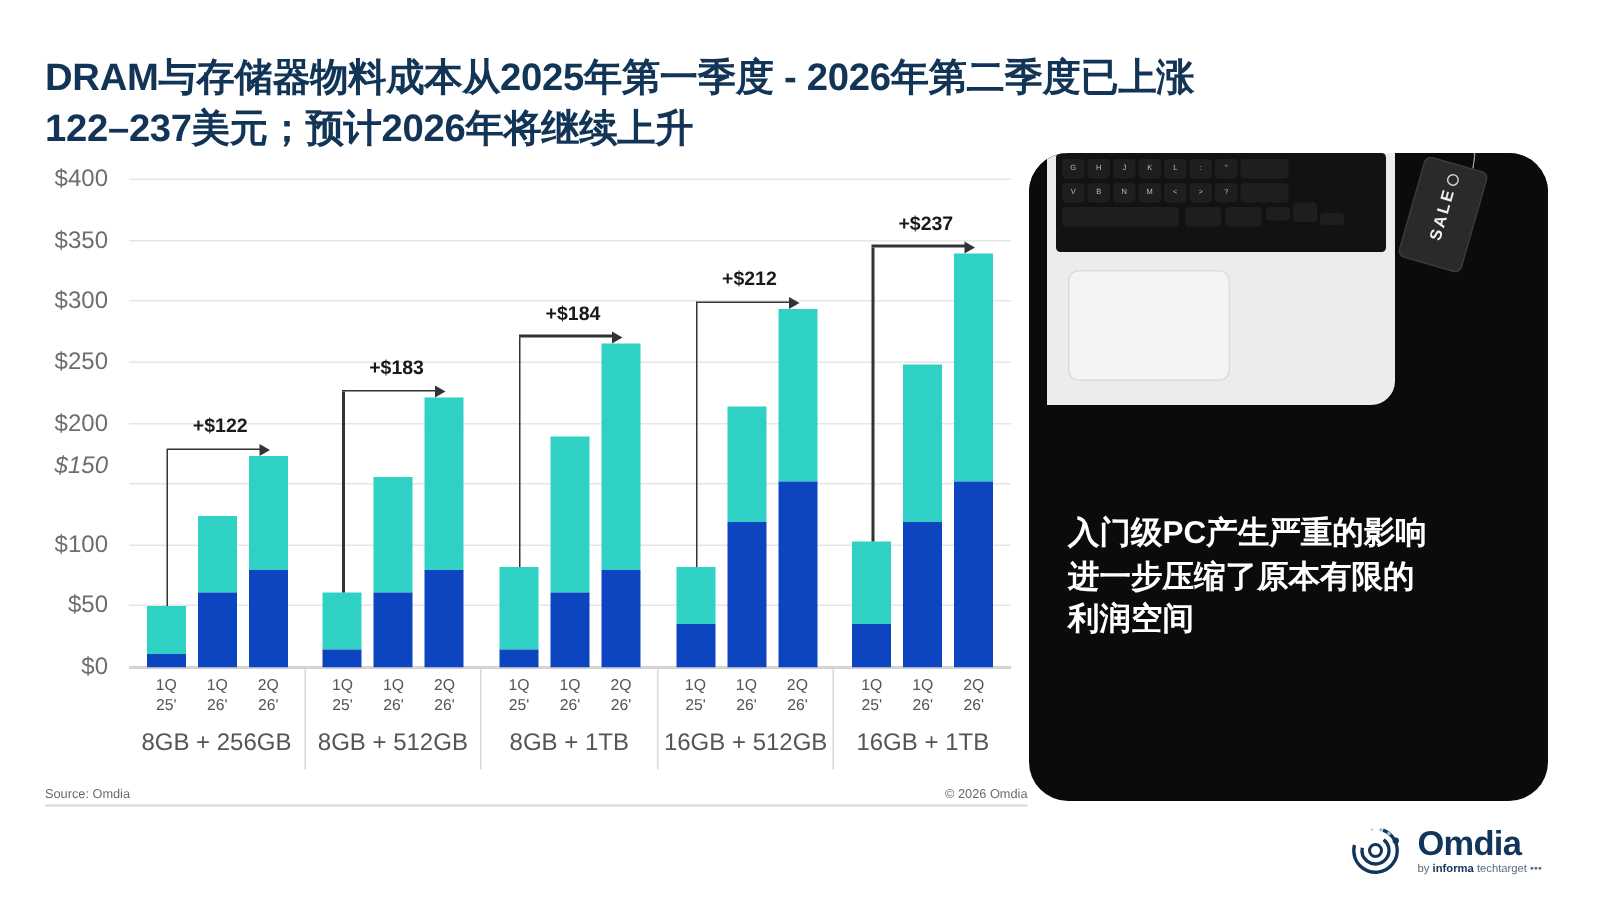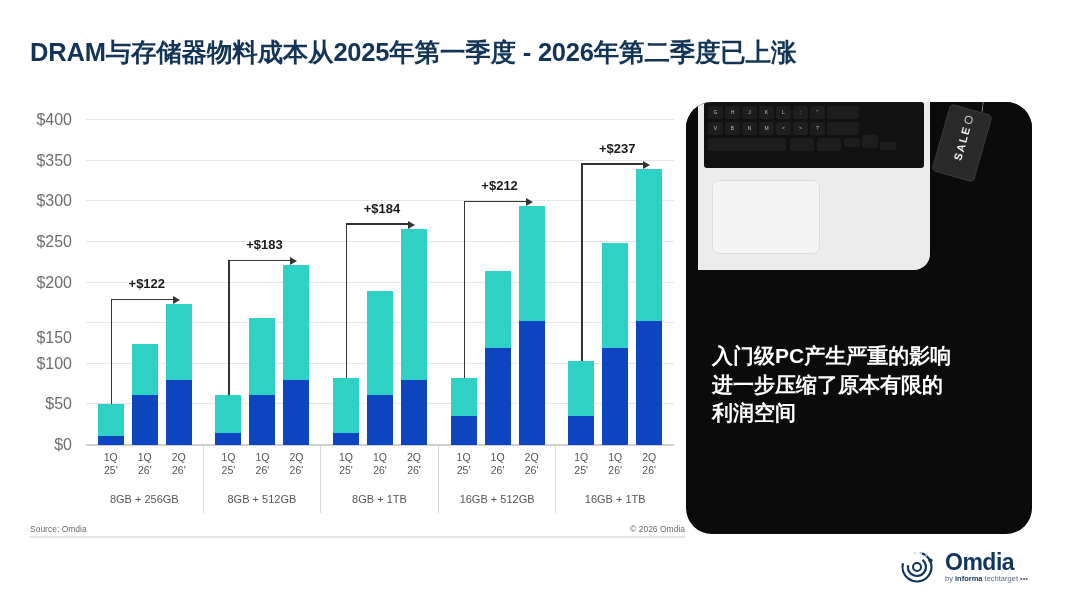--- a/index.html
+++ b/index.html
@@ -75,21 +75,21 @@
     position: absolute; top: 5px; left: 0; width: 100%; height: 30px;
   }
   .xtick {
     position: absolute; width: 30px; text-align: center;
     font-size: 10.5px; color: #555; line-height: 1.25;
     transform: translateX(-50%);
   }
   .xtick i { font-style: normal; display: block; }
   .xcat {
     position: absolute; bottom: 8px; left: 0; width: 100%;
-    text-align: center; font-size: 11px; color: #555;
+    text-align: center; font-size: 16px; color: #555;
   }
 
   
   #legend {
     position: absolute; left: 62px; top: 406px; width: 588px;
     display: flex; justify-content: center; gap: 16px; align-items: center;
   }
   .leg-item { display: flex; align-items: center; gap: 5px; }
   .leg-sw { width: 9px; height: 9px; display: block; }
   .leg-txt { font-size: 10.5px; color: #444; }
@@ -184,32 +184,33 @@
   }
   .logo-sub b { color: #12355B; }
 </style>
 </head>
 <body>
 
 <div id="page">
 
   <div id="title">
     <span class="l">DRAM与存储器物料成本从2025年第一季度 - 2026年第二季度已上涨</span>
+    <span class="l">122–237美元；预计2026年将继续上升</span>
   </div>
 
   <div id="chart-panel">
     <div id="plot">
         <div class="gridline base" style="bottom: 0px;"></div>
         <div class="ytick" style="top: 325px;">$0</div>
         <div class="gridline" style="bottom: 40.625px;"></div>
         <div class="ytick" style="top: 284.375px;">$50</div>
         <div class="gridline" style="bottom: 81.25px;"></div>
         <div class="ytick" style="top: 243.75px;">$100</div>
         <div class="gridline" style="bottom: 121.875px;"></div>
-        <div class="ytick" style="top: 218px;">$150</div>
+        <div class="ytick" style="top: 191px; font-style: italic;">$150</div>
         <div class="gridline" style="bottom: 162.5px;"></div>
         <div class="ytick" style="top: 162.5px;">$200</div>
         <div class="gridline" style="bottom: 203.125px;"></div>
         <div class="ytick" style="top: 121.875px;">$250</div>
         <div class="gridline" style="bottom: 243.75px;"></div>
         <div class="ytick" style="top: 81.25px;">$300</div>
         <div class="gridline" style="bottom: 284.375px;"></div>
         <div class="ytick" style="top: 40.625px;">$350</div>
         <div class="gridline" style="bottom: 325px;"></div>
         <div class="ytick" style="top: 0px;">$400</div>

